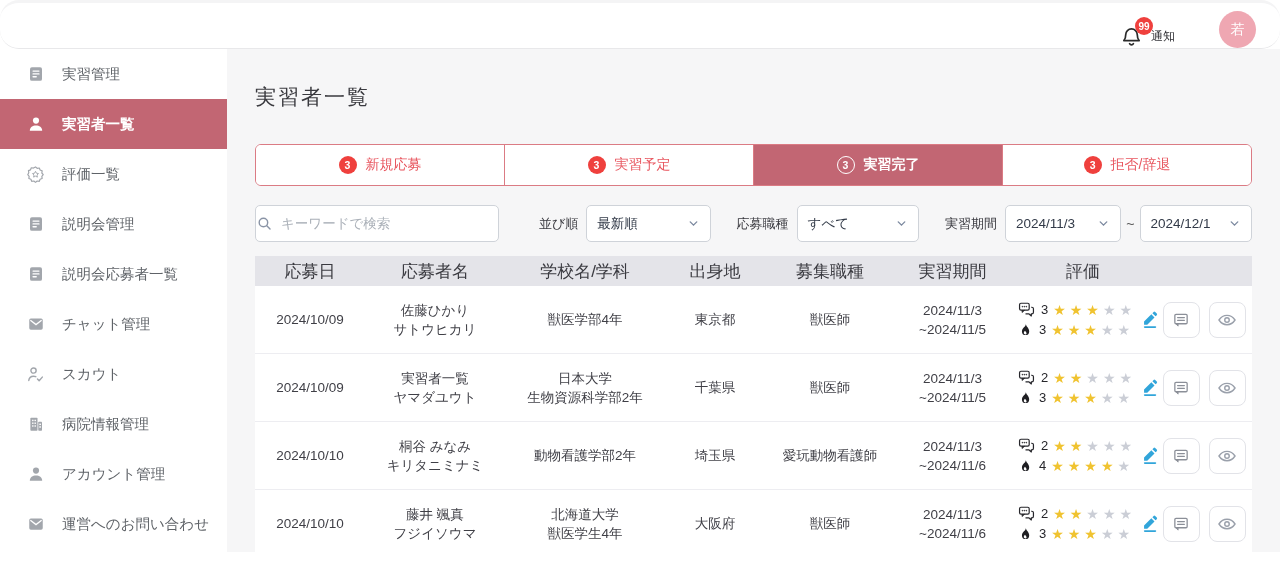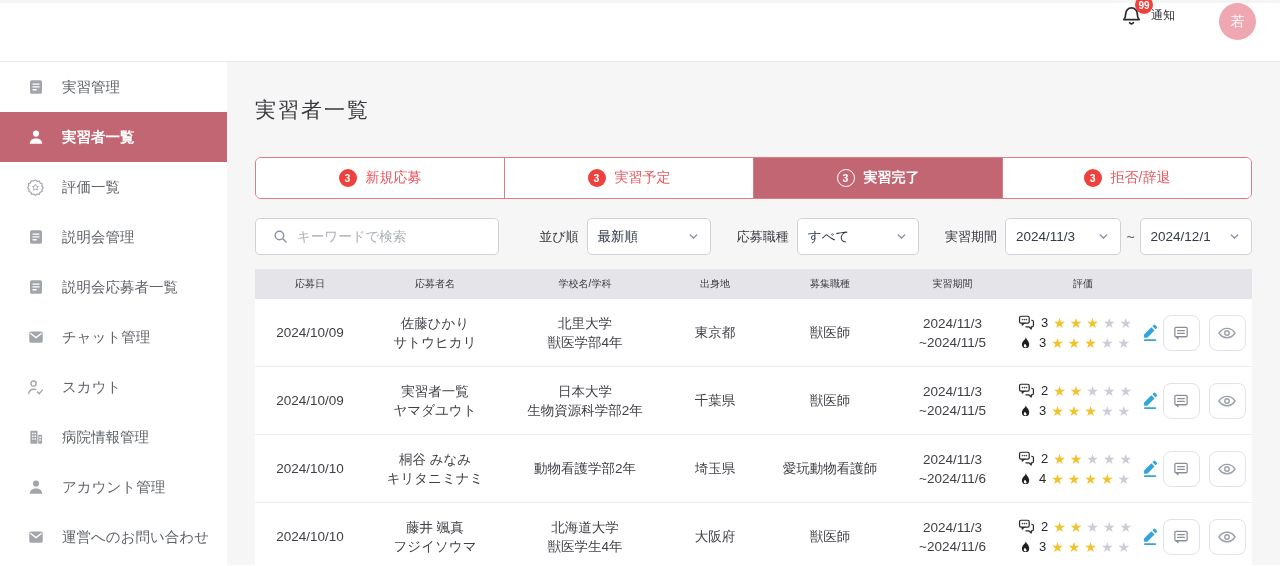--- a/index.html
+++ b/index.html
@@ -5,22 +5,22 @@
   :root{
     --accent-rose:#c26673; --tab-red:#e8555e; --badge-red:#ef403d;
     --star-yellow:#f0c330; --star-gray:#cbced6; --pencil-blue:#31a5da;
     --avatar-pink:#efa7b2;
   }
   *{box-sizing:border-box; margin:0; padding:0;}
   html,body{width:1280px; height:566px; overflow:hidden;}
   body{font-family:"Liberation Sans","DejaVu Sans",sans-serif; background:#fff; color:#3d3d43;}
 
   
-  .top-header{height:62px; background:#fff; border-top:3px solid #f4f4f5; border-bottom:1px solid #e8e8ea;
-    display:flex; align-items:flex-start; justify-content:flex-end; gap:44px; padding-right:24px;}
+  .top-header{height:49px; background:#fff; border-top:3px solid #f4f4f5; border-bottom:1px solid #e8e8ea;
+    display:flex; align-items:flex-end; justify-content:flex-end; gap:44px; padding-right:24px;border-radius:19px;}
   .notif{display:flex; align-items:center; gap:7px; cursor:pointer;}
   .bell-wrap{position:relative; width:24px; height:24px; display:flex; align-items:flex-end;}
   .notif-badge{position:absolute; top:-7px; right:-9px; min-width:18px; height:18px; padding:0 3px;
     background:var(--badge-red); color:#fff; border-radius:10px; font-size:10px; font-weight:bold;
     display:flex; align-items:center; justify-content:center;}
   .notif-label{font-size:12px; color:#2e2e33;}
   .avatar{width:37px; height:37px; border-radius:50%; background:var(--avatar-pink); color:#fff;
     font-size:14px; display:flex; align-items:center; justify-content:center; cursor:pointer;}
 
   
@@ -42,35 +42,35 @@
   .tab{flex:1; height:40px; display:flex; align-items:center; justify-content:center; gap:9px;
     color:var(--tab-red); font-size:14px; cursor:pointer; border-right:1px solid #db7b84; background:#fff;}
   .tab:last-child{border-right:none;}
   .tab-badge{width:18px; height:18px; border-radius:50%; background:var(--badge-red); color:#fff;
     font-size:10.5px; font-weight:bold; display:flex; align-items:center; justify-content:center; flex:none;}
   .tab.active{background:var(--accent-rose); color:#fff; font-weight:bold;}
   .tab.active .tab-badge{background:transparent; border:1.5px solid #fff;}
 
   .filters{margin-top:19px; display:flex; align-items:center;}
   .search-box{width:248px; height:37px; background:#fff; border:1px solid #cfd3d9; border-radius:5px;
-    display:flex; align-items:center; gap:8px; padding:0 16px;}
+    display:flex; align-items:center; gap:8px; padding:0 0;}
   .search-box input{border:none; outline:none; flex:1; font-size:13.5px; color:#3d3d43; background:transparent;
     font-family:"Liberation Sans","DejaVu Sans",sans-serif;}
   .search-box input::placeholder{color:#aab0b8;}
   .f-label{font-size:13px; color:#3a3a40; white-space:nowrap;}
   .select{height:37px; background:#fff; border:1px solid #cfd3d9; border-radius:5px; display:flex;
     align-items:center; justify-content:space-between; padding:0 10px; font-size:13.5px; color:#323a48; cursor:pointer;}
   .tilde{font-size:14px; color:#555; margin:0 5px;}
   .ml40{margin-left:40px;} .ml26{margin-left:26px;} .ml8{margin-left:8px;}
 
   
   .table{margin-top:14px;}
   .t-head,.t-row{display:grid; grid-template-columns:110px 140px 160px 100px 130px 115px 146px 96px;}
   .t-head{height:30px; background:#e4e4e9; align-items:center;}
-  .t-head .h-cell{font-size:10px; color:#3a3a40; text-align:center;}
+  .t-head .h-cell{font-size:17px; color:#3a3a40; text-align:center;}
   .t-row{height:68px; background:#fff; border-bottom:1px solid #ededf1; align-items:center;}
   .cell{font-size:13.5px; color:#3f3f46; text-align:center; line-height:19px;}
   .cell.rating{display:flex; align-items:center; justify-content:flex-start; gap:7px; padding-left:8px; text-align:left;}
   .r-lines{display:flex; flex-direction:column; gap:1px;}
   .r-line{display:flex; align-items:center; gap:4px;}
   .r-num{font-size:13px; color:#26262b; margin:0 1px 0 2px;}
   .star{font-size:14px; line-height:14px;}
   .star.filled{color:var(--star-yellow);} .star.empty{color:var(--star-gray);}
   .pencil-btn{cursor:pointer; display:flex; align-items:center; margin-left:2px;}
   .cell.actions{display:flex; gap:9px; justify-content:center;}
@@ -288,21 +288,20 @@
           <div class="h-cell"></div>
         </div>
       <div id="tbody">
           <div class="t-row">
             <div class="cell">2024/10/09</div>
             <div class="cell">
               <div>佐藤ひかり</div>
               <div>サトウヒカリ</div>
             </div>
             <div class="cell">
-              <div>北里大学</div>
               <div>獣医学部4年</div>
             </div>
             <div class="cell">東京都</div>
             <div class="cell">獣医師</div>
             <div class="cell">
               <div>2024/11/3</div>
               <div>~2024/11/5</div>
             </div>
             <div class="cell rating">
               <div class="r-lines">

